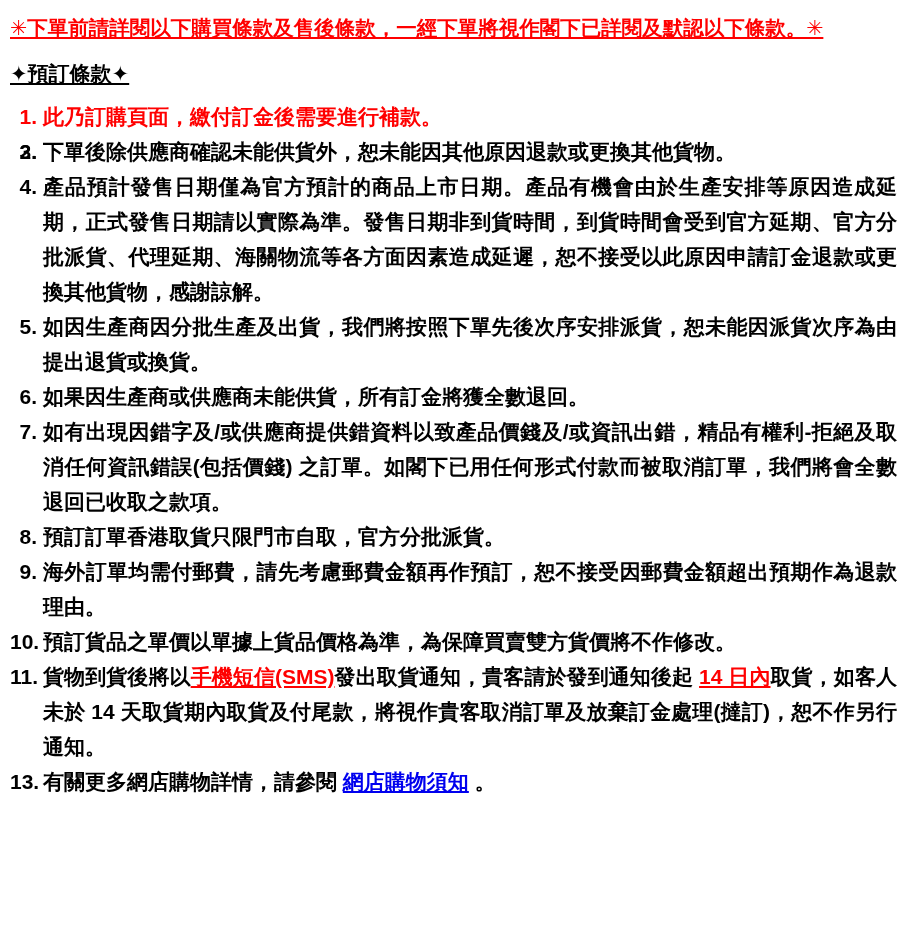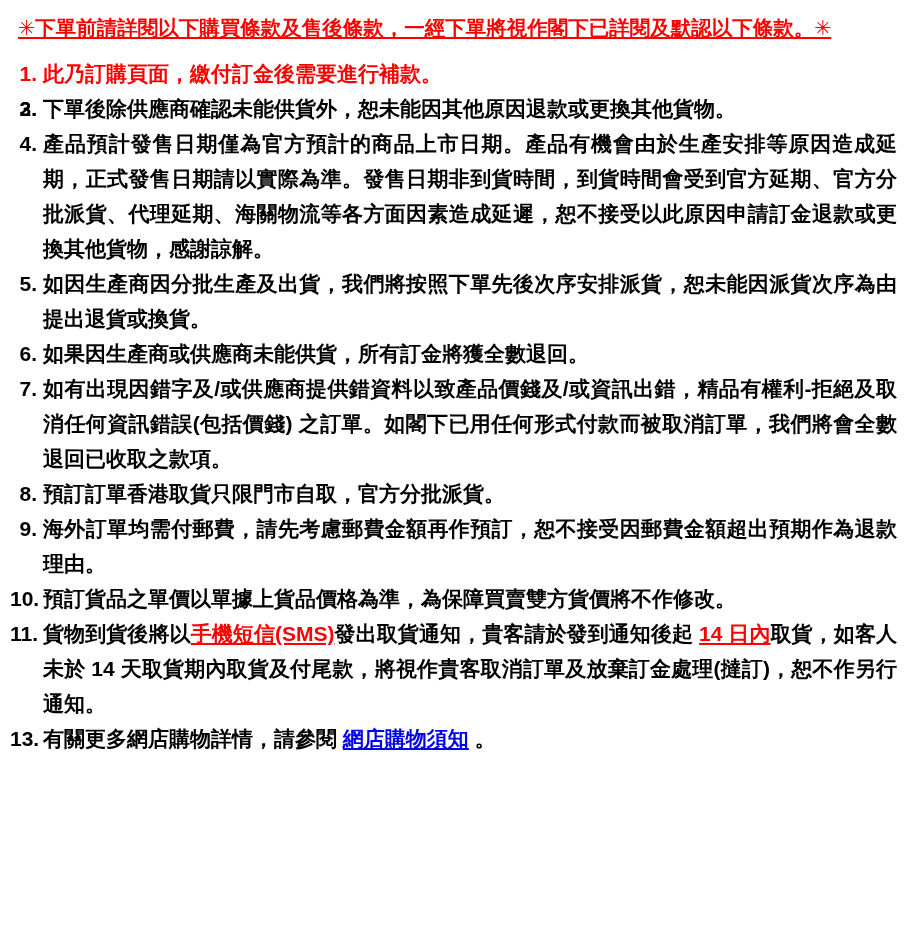--- a/index.html
+++ b/index.html
@@ -28,21 +28,21 @@
     margin: 0;
   }
 
   .doc-title {
     color: var(--red, #ff0000);
     font-size: 20.5px;
     line-height: 35px;
     text-decoration: underline;
     white-space: nowrap;
   }
-  .main-title { margin: 3px 0 11px 8px; }
+  .main-title { margin: 3px 0 11px 0; }
 
   .section-heading {
     font-size: 21px;
     line-height: 35px;
     text-decoration: underline;
     display: inline-block;
     margin: 0 0 8px 0;
   }
 
   .terms-list {
@@ -80,20 +80,23 @@
 <body style="--bg: #ffffff; --black: #000000; --red: #ff0000; --link: #0000ee;">
 
 <div class="page">
 
   <div class="cropped-line">
     <div class="doc-title">✳下單前請詳閱以下購買條款及售後條款，一經下單將視作閣下已詳閱及默認以下條款。✳</div>
   </div>
 
   <div class="doc-title main-title">✳下單前請詳閱以下購買條款及售後條款，一經下單將視作閣下已詳閱及默認以下條款。✳</div>
 
+  <div>
+    <div class="section-heading">✦預訂條款✦</div>
+  </div>
 
   <ol class="terms-list" id="terms-list">
       <li class="term-item red"><span class="term-num">1.</span><span class="term-text">此乃訂購頁面，繳付訂金後需要進行補款。</span></li>
       <li class="term-item"><span class="term-num">2.</span></li>
       <li class="term-item"><span class="term-num">3.</span><span class="term-text">下單後除供應商確認未能供貨外，恕未能因其他原因退款或更換其他貨物。</span></li>
       <li class="term-item"><span class="term-num">4.</span><span class="term-text">產品預計發售日期僅為官方預計的商品上市日期。產品有機會由於生產安排等原因造成延期，正式發售日期請以實際為準。發售日期非到貨時間，到貨時間會受到官方延期、官方分批派貨、代理延期、海關物流等各方面因素造成延遲，恕不接受以此原因申請訂金退款或更換其他貨物，感謝諒解。</span></li>
       <li class="term-item"><span class="term-num">5.</span><span class="term-text">如因生產商因分批生產及出貨，我們將按照下單先後次序安排派貨，恕未能因派貨次序為由提出退貨或換貨。</span></li>
       <li class="term-item"><span class="term-num">6.</span><span class="term-text">如果因生產商或供應商未能供貨，所有訂金將獲全數退回。</span></li>
       <li class="term-item"><span class="term-num">7.</span><span class="term-text">如有出現因錯字及/或供應商提供錯資料以致產品價錢及/或資訊出錯，精品有權利-拒絕及取消任何資訊錯誤(包括價錢) 之訂單。如閣下已用任何形式付款而被取消訂單，我們將會全數退回已收取之款項。</span></li>
       <li class="term-item"><span class="term-num">8.</span><span class="term-text">預訂訂單香港取貨只限門市自取，官方分批派貨。</span></li>

